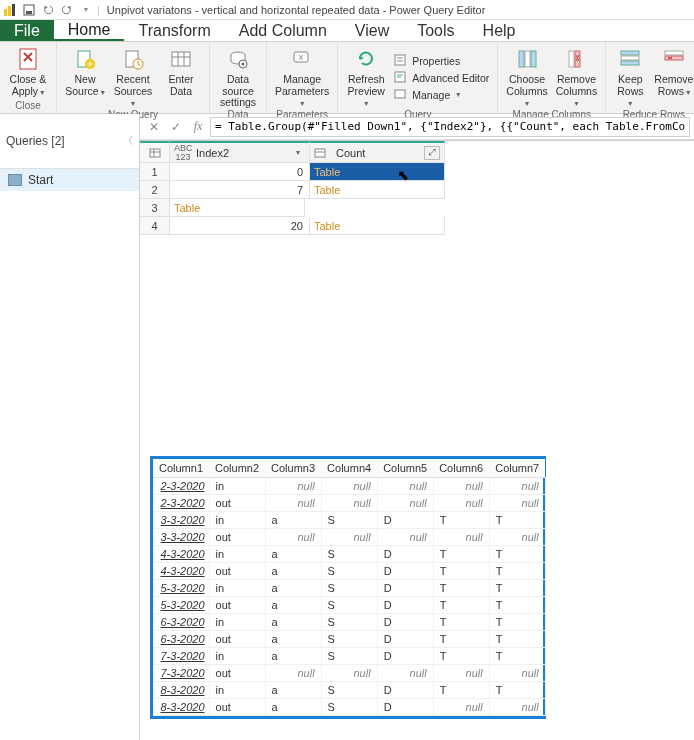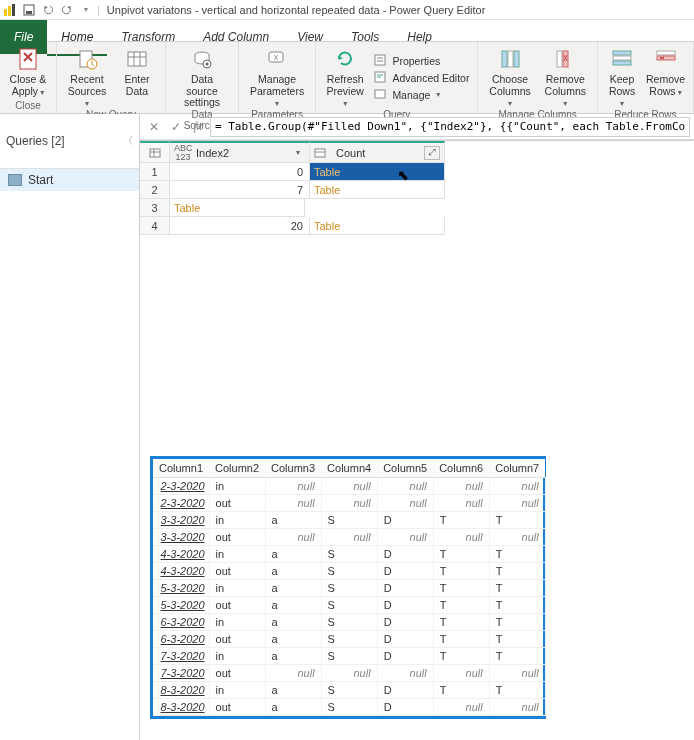--- a/index.html
+++ b/index.html
@@ -5,21 +5,21 @@
 * { box-sizing: border-box; margin: 0; padding: 0; font-family: "Segoe UI", Tahoma, sans-serif; }
 body { width: 694px; height: 740px; background: #fff; font-size: 11px; color: #333; overflow: hidden; position: relative; }
 
 
 .titlebar { height: 20px; background: #fff; border-bottom: 1px solid #e0e0e0; display: flex; align-items: center; padding: 0 2px; gap: 3px; }
 .titlebar .qat-icon { width: 16px; height: 16px; display: flex; align-items: center; justify-content: center; font-size: 10px; }
 .titlebar .title-text { font-size: 11px; color: #444; margin-left: 4px; }
 
 
 .ribbon-tabs { height: 22px; background: #fff; display: flex; align-items: stretch; border-bottom: 1px solid #d0d0d0; }
-.ribbon-tabs .tab { padding: 17px 14px; display: flex; align-items: center; font-size: 12px; cursor: pointer; font-style: italic; }
+.ribbon-tabs .tab { padding: 4px 14px; display: flex; align-items: center; font-size: 16px; cursor: pointer; }
 .ribbon-tabs .tab.file { background: #1f6b3a; color: #fff; }
 .ribbon-tabs .tab.active { border-bottom: 2px solid #1f6b3a; color: #222; }
 
 
 .ribbon { height: 72px; background: #f3f2f1; border-bottom: 1px solid #d0d0d0; display: flex; align-items: stretch; }
 .ribbon-group { border-right: 1px solid #e0e0e0; padding: 2px 6px 0 6px; display: flex; flex-direction: column; align-items: center; justify-content: flex-start; }
 .ribbon-group .buttons-row { display: flex; gap: 4px; }
 .ribbon-btn { display: flex; flex-direction: column; align-items: center; min-width: 44px; padding: 2px 2px 0 2px; cursor: pointer; text-align: center; line-height: 1.1; }
 .ribbon-btn .icon { width: 26px; height: 26px; margin-bottom: 2px; display: flex; align-items: center; justify-content: center; }
 .ribbon-btn .label { font-size: 10.5px; color: #333; white-space: pre-line; }
@@ -134,20 +134,31 @@
 Apply</span>
     </div>
     <div class="ribbon-group-label">Close</div>
   </div>
 
   <div class="ribbon-group">
     <div class="buttons-row">
       <div class="ribbon-btn">
         <span class="icon">
             <svg width="24" height="24">
+              <rect x="5" y="4" width="12" height="16" fill="#fff" stroke="#5a8"></rect>
+              <circle cx="17" cy="17" r="5" fill="#f2c811"></circle>
+              <path d="M17 14 v6 M14 17 h6" stroke="#fff"></path>
+            </svg>
+          </span>
+        <span class="label drop">New
+Source</span>
+      </div>
+      <div class="ribbon-btn">
+        <span class="icon">
+            <svg width="24" height="24">
               <rect x="5" y="4" width="12" height="16" fill="#fff" stroke="#888"></rect>
               <circle cx="17" cy="17" r="5" fill="#fff" stroke="#d28a1f"></circle>
               <path d="M17 14 v3 l2 2" stroke="#d28a1f" fill="none"></path>
             </svg>
           </span>
         <span class="label drop">Recent
 Sources</span>
       </div>
       <div class="ribbon-btn">
         <span class="icon">

